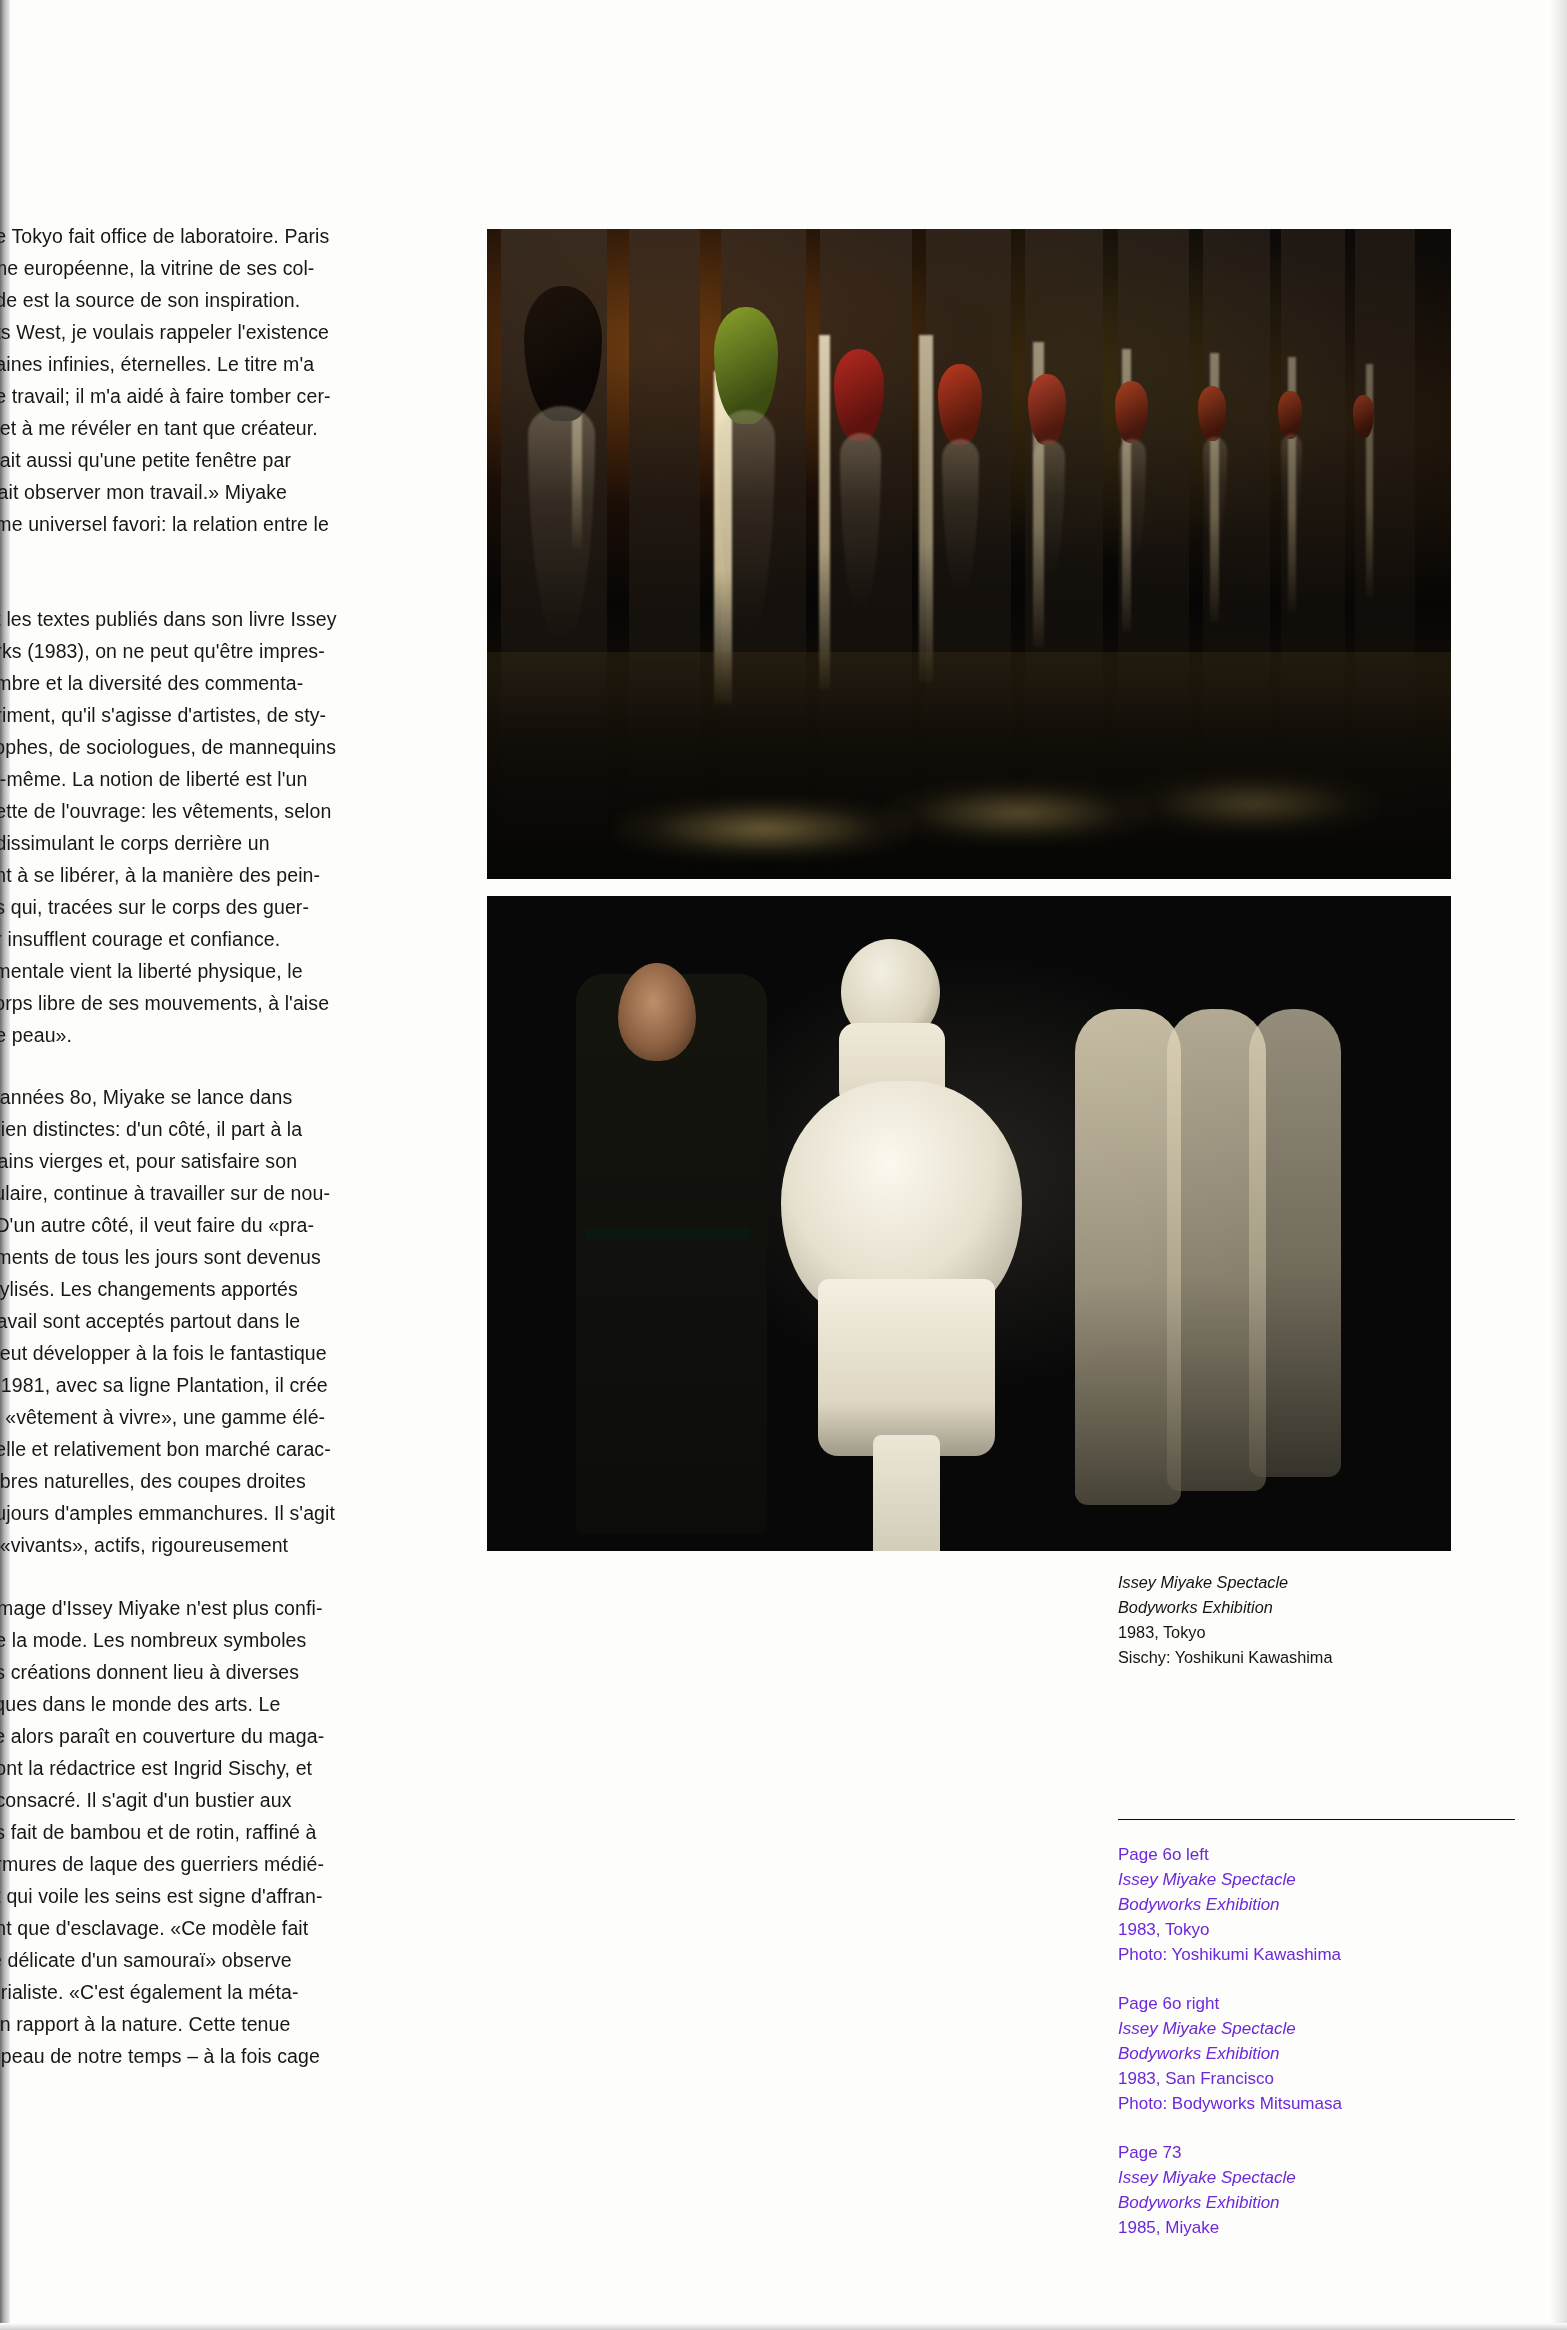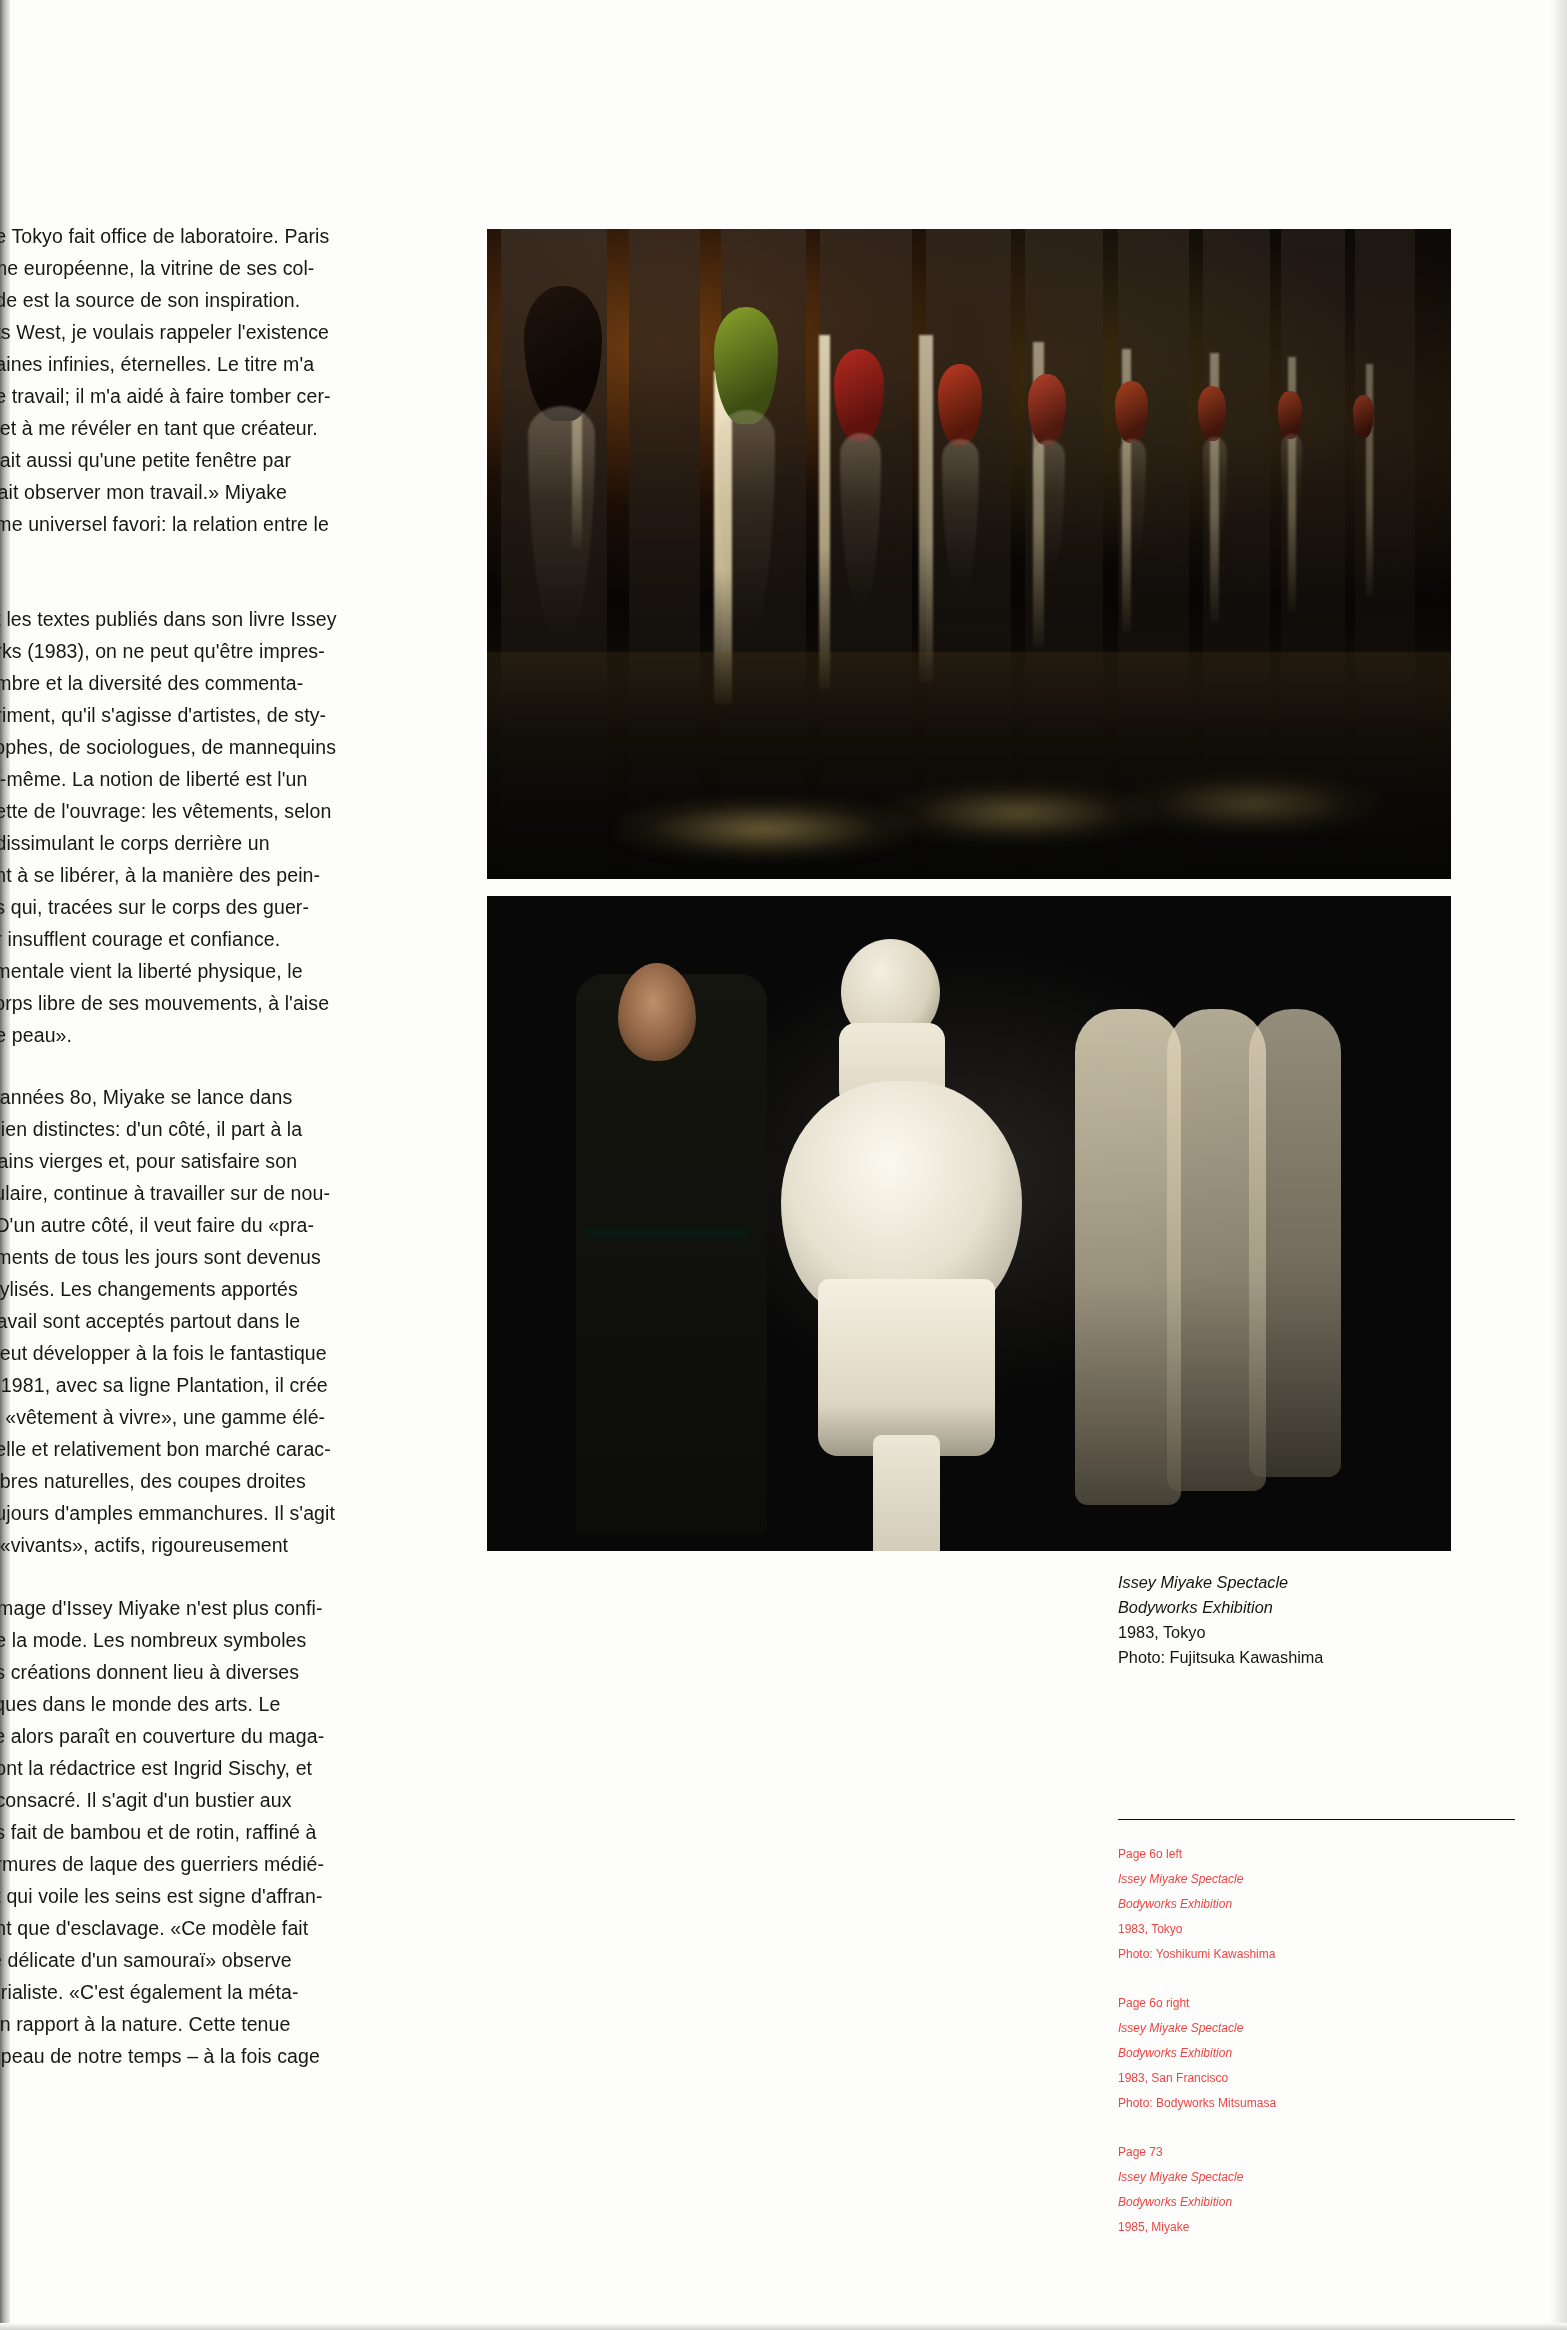--- a/index.html
+++ b/index.html
@@ -263,23 +263,23 @@
     top: 1819px;
   }
   #credits {
     position: absolute;
     left: 1118px;
     top: 1842px;
     width: 404px;
   }
   .credit-block {
     margin-bottom: 24px;
-    font-size: 12px;
+    font-size: 17px;
     line-height: 25px;
-    color: #ef4444;
+    color: #6d28d9;
   }
   .credit-block .it {
     font-style: italic;
   }
   .credit-block div {
     white-space: pre;
   }
 </style>
 </head>
 <body>
@@ -435,21 +435,21 @@
       <div class="fig-beige" style="left:588px; width:106px; height:496px; opacity:.95;"></div>
       <div class="fig-beige" style="left:680px; width:99px; height:482px; opacity:.85;"></div>
       <div class="fig-beige" style="left:762px; width:92px; height:468px; opacity:.7;"></div>
     </div>
   </div>
 
   <div class="caption" id="caption-main">
     <div class="it">Issey Miyake Spectacle</div>
     <div class="it">Bodyworks Exhibition</div>
     <div>1983, Tokyo</div>
-    <div>Photo: Fujitsuka Kawashima</div>
+    <div>Sischy: Yoshikuni Kawashima</div>
   </div>
 
   <div class="rule" id="rule-credits"></div>
 
   <div id="credits">
 
     <div class="credit-block">
       <div>Page 6o left</div>
       <div class="it">Issey Miyake Spectacle</div>
       <div class="it">Bodyworks Exhibition</div>

